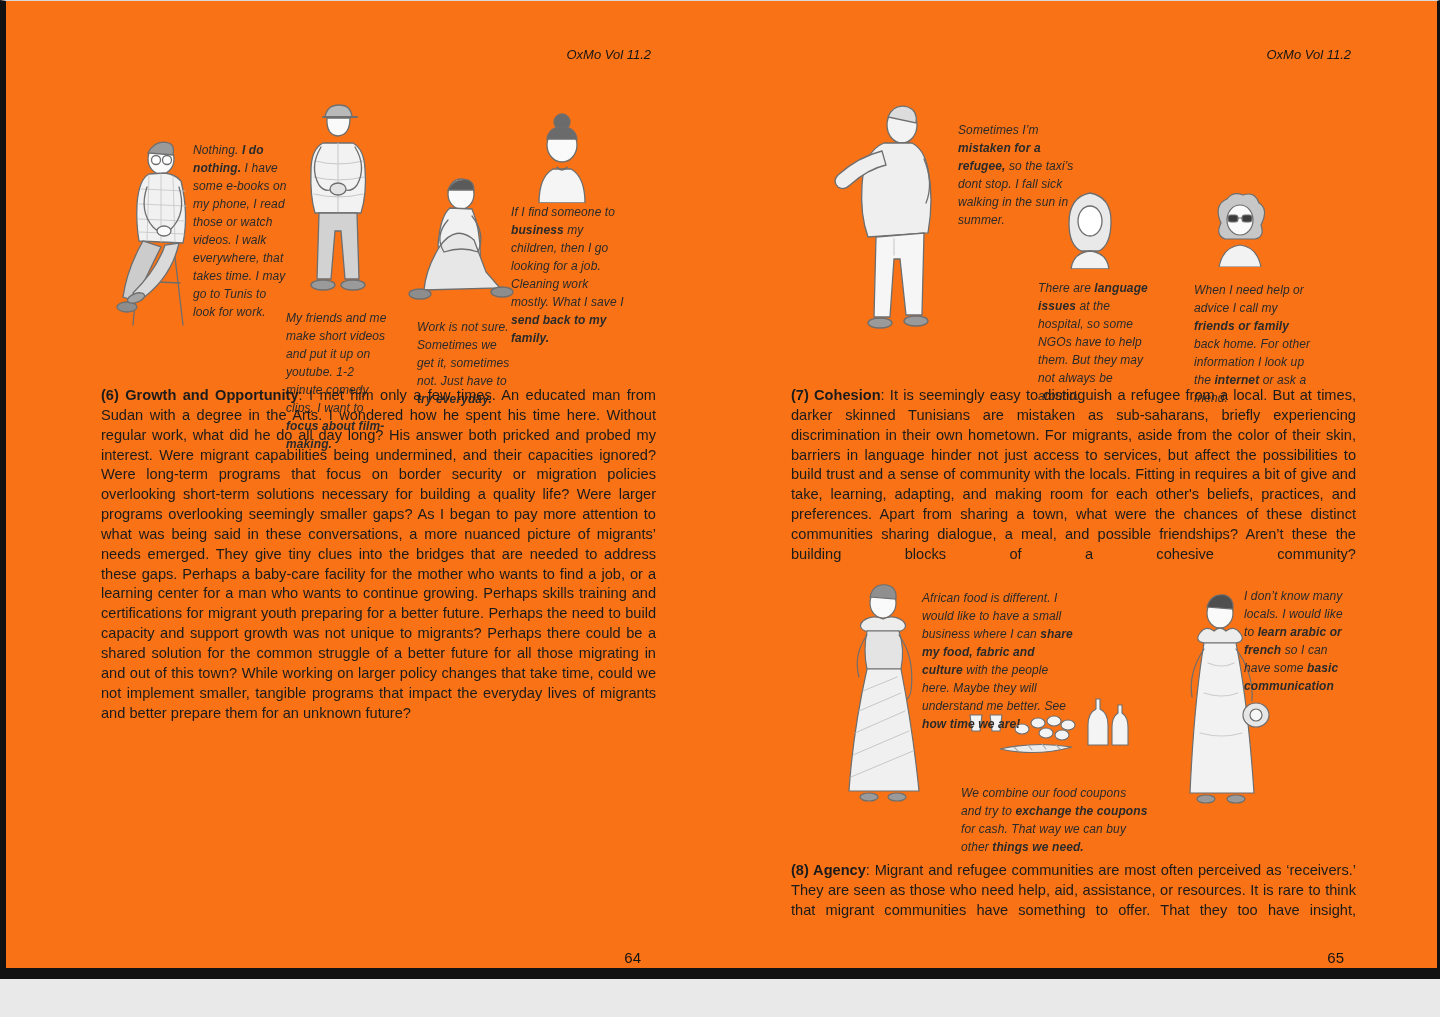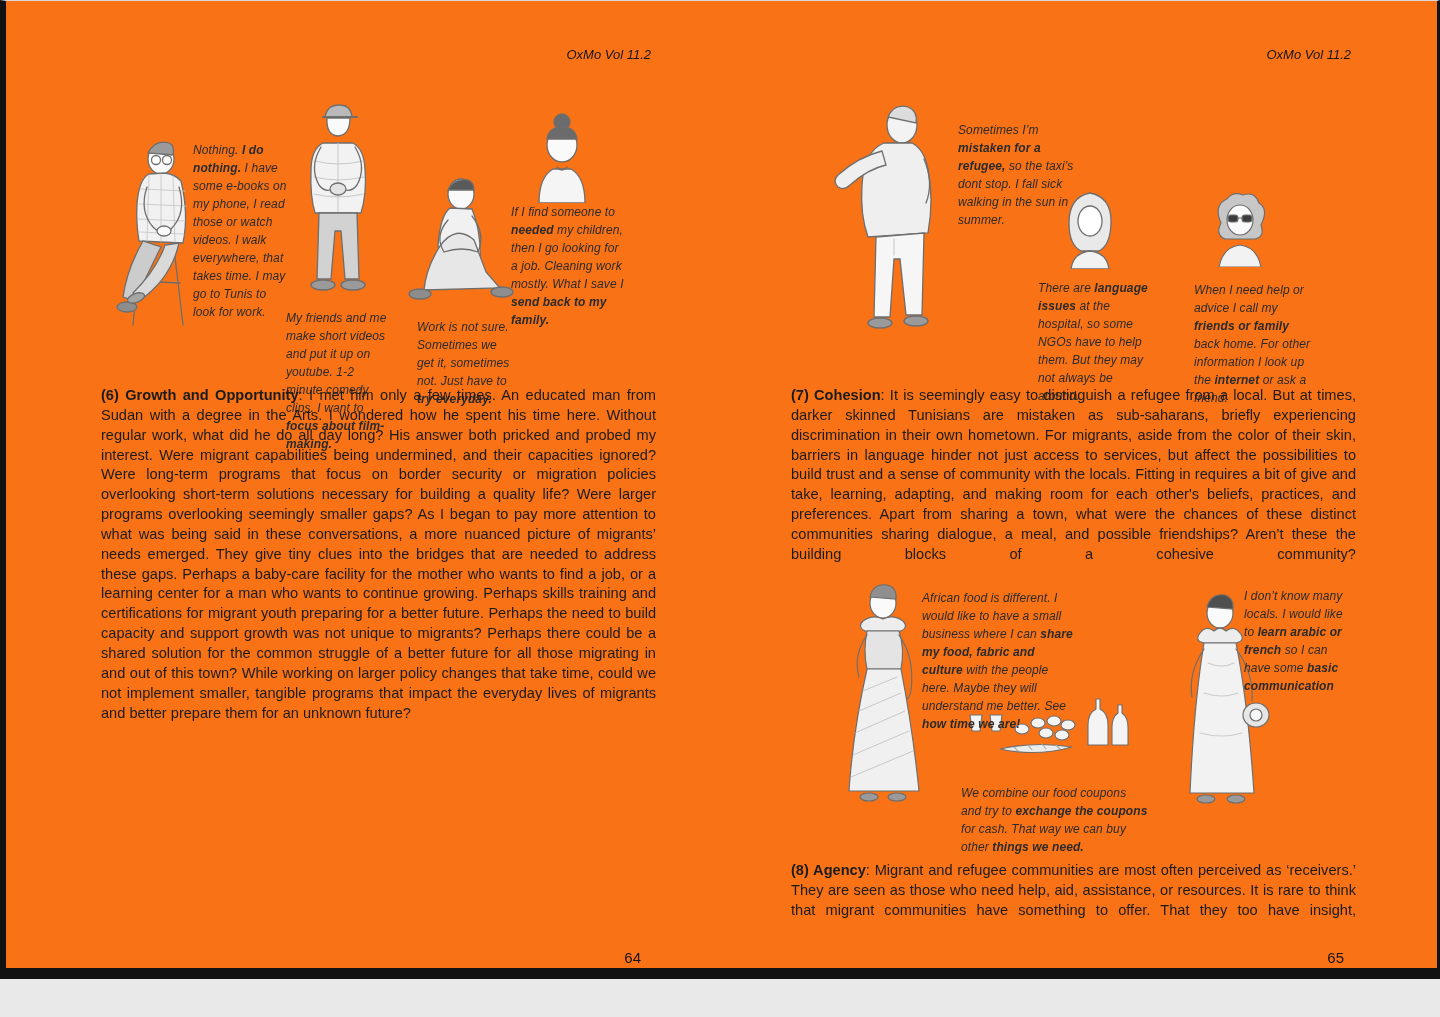--- a/index.html
+++ b/index.html
@@ -127,21 +127,21 @@
       </g>
     </svg>
   </div>
 
   <div class="annotation" style="left:187px;top:140px;width:97px;"><span>Nothing. </span><b>I do nothing.</b><span> I have some e-books on my phone, I read those or watch videos. I walk everywhere, that takes time. I may go to Tunis to look for work.</span></div>
 
   <div class="annotation" style="left:280px;top:308px;width:103px;"><span>My friends and me make short videos and put it up on youtube. 1-2 minute comedy clips. I want to </span><b>focus about film-making.</b></div>
 
   <div class="annotation" style="left:411px;top:317px;width:97px;"><span>Work is not sure. Sometimes we get it, sometimes not. Just have to </span><b>try everyday.</b></div>
 
-  <div class="annotation" style="left:505px;top:202px;width:113px;"><span>If I find someone to </span><b>needed</b><span> my children, then I go looking for a job. Cleaning work mostly. What I save I </span><b>send back to my family.</b></div>
+  <div class="annotation" style="left:505px;top:202px;width:113px;"><span>If I find someone to </span><b>business</b><span> my children, then I go looking for a job. Cleaning work mostly. What I save I </span><b>send back to my family.</b></div>
 
   <p class="body-para" style="left:95px;top:385px;width:555px;"><b>(6) Growth and Opportunity</b><span>: I met him only a few times. An educated man from Sudan with a degree in the Arts. I wondered how he spent his time here. Without regular work, what did he do all day long? His answer both pricked and probed my interest. Were migrant capabilities being undermined, and their capacities ignored? Were long-term programs that focus on border security or migration policies overlooking short-term solutions necessary for building a quality life? Were larger programs overlooking seemingly smaller gaps? As I began to pay more attention to what was being said in these conversations, a more nuanced picture of migrants’ needs emerged. They give tiny clues into the bridges that are needed to address these gaps. Perhaps a baby-care facility for the mother who wants to find a job, or a learning center for a man who wants to continue growing. Perhaps skills training and certifications for migrant youth preparing for a better future. Perhaps the need to build capacity and support growth was not unique to migrants? Perhaps there could be a shared solution for the common struggle of a better future for all those migrating in and out of this town? While working on larger policy changes that take time, could we not implement smaller, tangible programs that impact the everyday lives of migrants and better prepare them for an unknown future?</span></p>
 
   <div class="pagenum" style="left:95px;top:948px;width:540px;">64</div>
 
   <div class="sketch" style="left:818px;top:98px;">
     <svg width="125" height="240" viewBox="0 0 125 240">
       <g stroke="#6e6e6e" stroke-width="1.3" fill="none" stroke-linecap="round">
         <ellipse cx="78" cy="26" rx="15" ry="18" fill="#f3f3f3"></ellipse>
         <path d="M64 18 Q70 4 84 8 Q94 12 92 24 Z" fill="#dcdcdc"></path>

